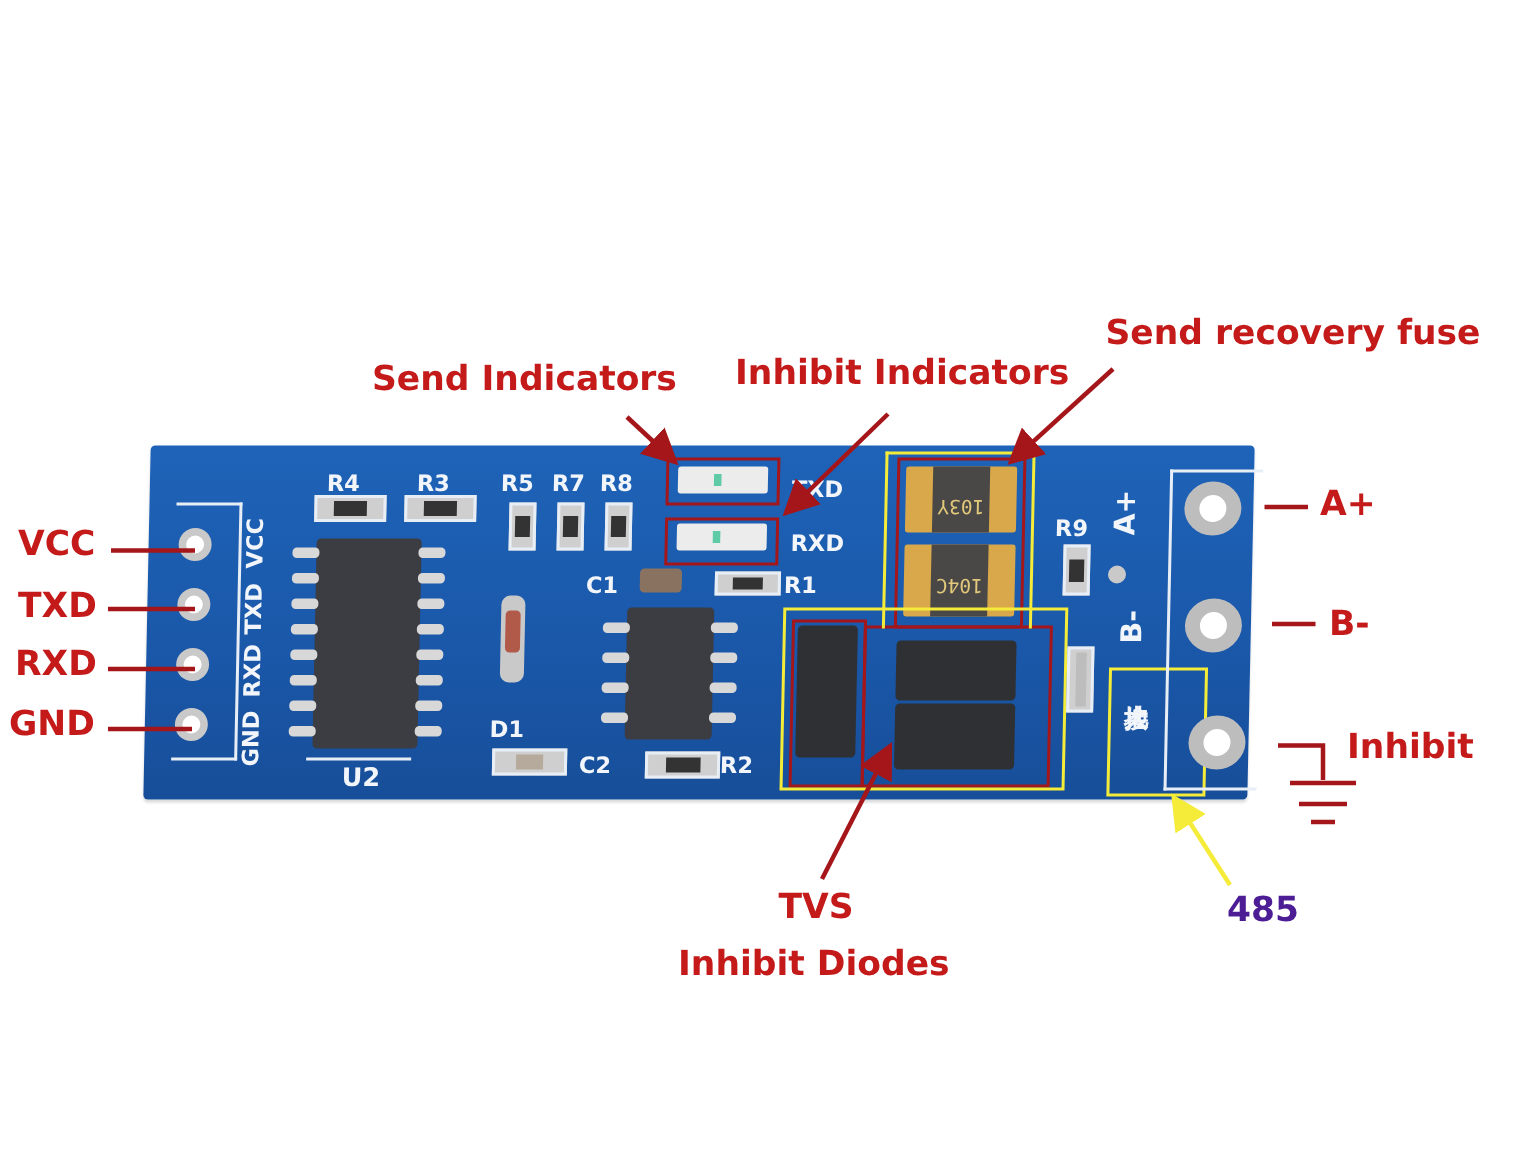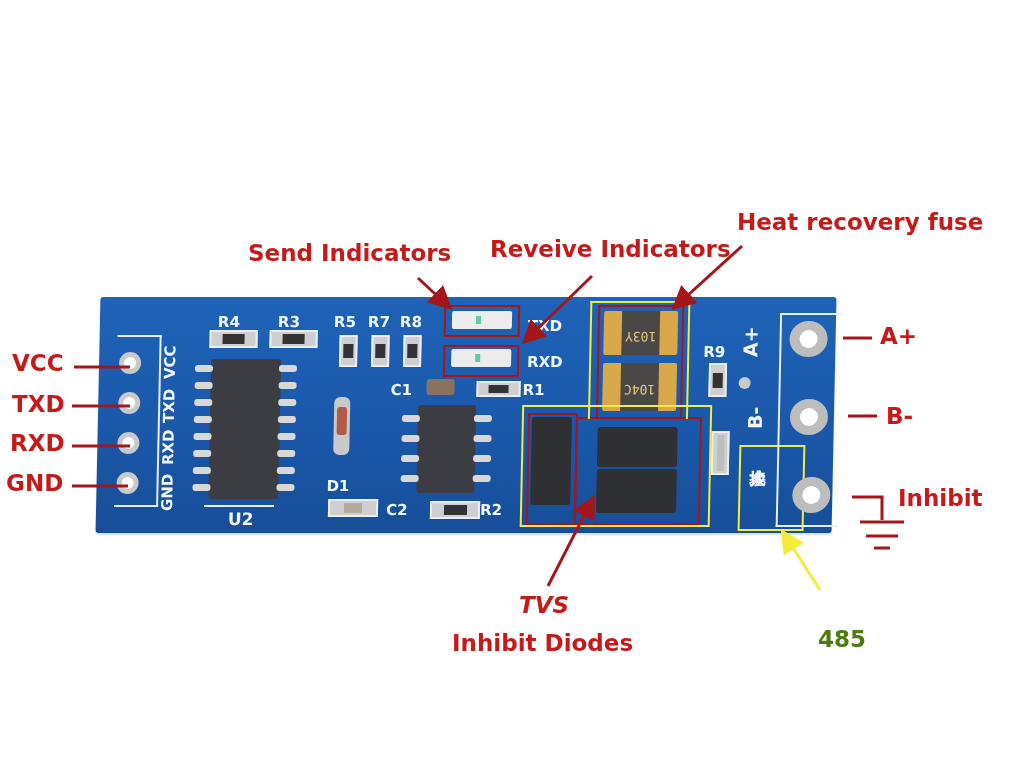--- a/index.html
+++ b/index.html
@@ -1,20 +1,20 @@
 <!DOCTYPE html>
 <html><head>
 <meta charset="utf-8">
 <style>
   html, body { margin:0; padding:0; }
   body { width:1024px; height:768px; background:#ffffff; position:relative; overflow:hidden; font-family:"DejaVu Sans", sans-serif; }
   .abs { position:absolute; }
   .lbl { position:absolute; color:#c41a1a; font-weight:bold; font-family:"DejaVu Sans", sans-serif; white-space:nowrap; }
   .lbl-big { font-size:23px; }
-  .lbl-yellow { color:#4d7c0f;margin-top:32px; }
+  .lbl-yellow { color:#4c1d95; }
   #board { position:absolute; left:98px; top:297px; width:736px; height:236px; background:linear-gradient(180deg,#1e63b8 0%,#1a57a8 60%,#174e99 100%); border-radius:3px; box-shadow:0 2px 2px rgba(0,0,0,.15); transform:skewX(-1.2deg); }
   .silk { position:absolute; color:#f2f6fb; font-weight:bold; font-family:"DejaVu Sans", sans-serif; font-size:15px; white-space:nowrap; }
   .silk-v { transform:rotate(-90deg); transform-origin:left top; }
   .outline { position:absolute; border:2px solid #e8eef6; }
   .pad { position:absolute; width:22px; height:22px; border-radius:50%; background:#c9c9c9; }
   .pad::after { content:""; position:absolute; left:5px; top:5px; width:12px; height:12px; border-radius:50%; background:#fff; }
   .bigpad { position:absolute; width:38px; height:36px; border-radius:50%; background:#bdbdbd; }
   .bigpad::after { content:""; position:absolute; left:10px; top:9px; width:18px; height:18px; border-radius:50%; background:#fff; }
   .ic { position:absolute; background:#3b3d42; border-radius:3px; }
   .pin { position:absolute; width:18px; height:7px; background:#d8d8d8; border-radius:3px; }
@@ -26,33 +26,33 @@
   .fuse .core { position:absolute; left:24%; right:24%; top:0; bottom:0; background:#4a4846; }
   .fuse .mark { position:absolute; left:0; right:0; top:40%; text-align:center; color:#e2c87a; font-size:13px; transform:rotate(180deg); font-family:"DejaVu Sans Mono", monospace; }
   .redbox { position:absolute; border:2.5px solid #a4161a; }
   .yelbox { position:absolute; border:2px solid #f5ec3a; }
   svg.overlay { position:absolute; left:0; top:0; }
 </style>
 </head>
 <body>
 
 <div class="lbl lbl-big" style="left:248px;top:240px;">Send Indicators</div>
-<div class="lbl lbl-big" style="left:490px;top:236px;">Reveive Indicators</div>
-<div class="lbl lbl-big" style="left:737px;top:209px;">Heat recovery fuse</div>
+<div class="lbl lbl-big" style="left:490px;top:236px;">Inhibit Indicators</div>
+<div class="lbl lbl-big" style="left:737px;top:209px;">Send recovery fuse</div>
 
 <div class="lbl lbl-big" style="left:12px;top:350px;">VCC</div>
 <div class="lbl lbl-big" style="left:12px;top:391px;">TXD</div>
 <div class="lbl lbl-big" style="left:10px;top:430px;">RXD</div>
 <div class="lbl lbl-big" style="left:6px;top:470px;">GND</div>
 
 <div class="lbl lbl-big" style="left:880px;top:323px;">A+</div>
 <div class="lbl lbl-big" style="left:886px;top:403px;">B-</div>
 <div class="lbl lbl-big" style="left:898px;top:485px;">Inhibit</div>
 
-<div class="lbl lbl-big" style="left:519px;top:592px;font-style:italic;">TVS</div>
+<div class="lbl lbl-big" style="left:519px;top:592px;">TVS</div>
 <div class="lbl lbl-big" style="left:452px;top:630px;">Inhibit Diodes</div>
 <div class="lbl lbl-big lbl-yellow" style="left:818px;top:594px;">485</div>
 
 <div id="board">
 
   <div class="outline" style="left:18px;top:38px;width:42px;height:168px;border-left:none;"></div>
   <div class="pad" style="left:20px;top:55px;"></div>
   <div class="pad" style="left:20px;top:95px;"></div>
   <div class="pad" style="left:20px;top:135px;"></div>
   <div class="pad" style="left:20px;top:175px;"></div>

